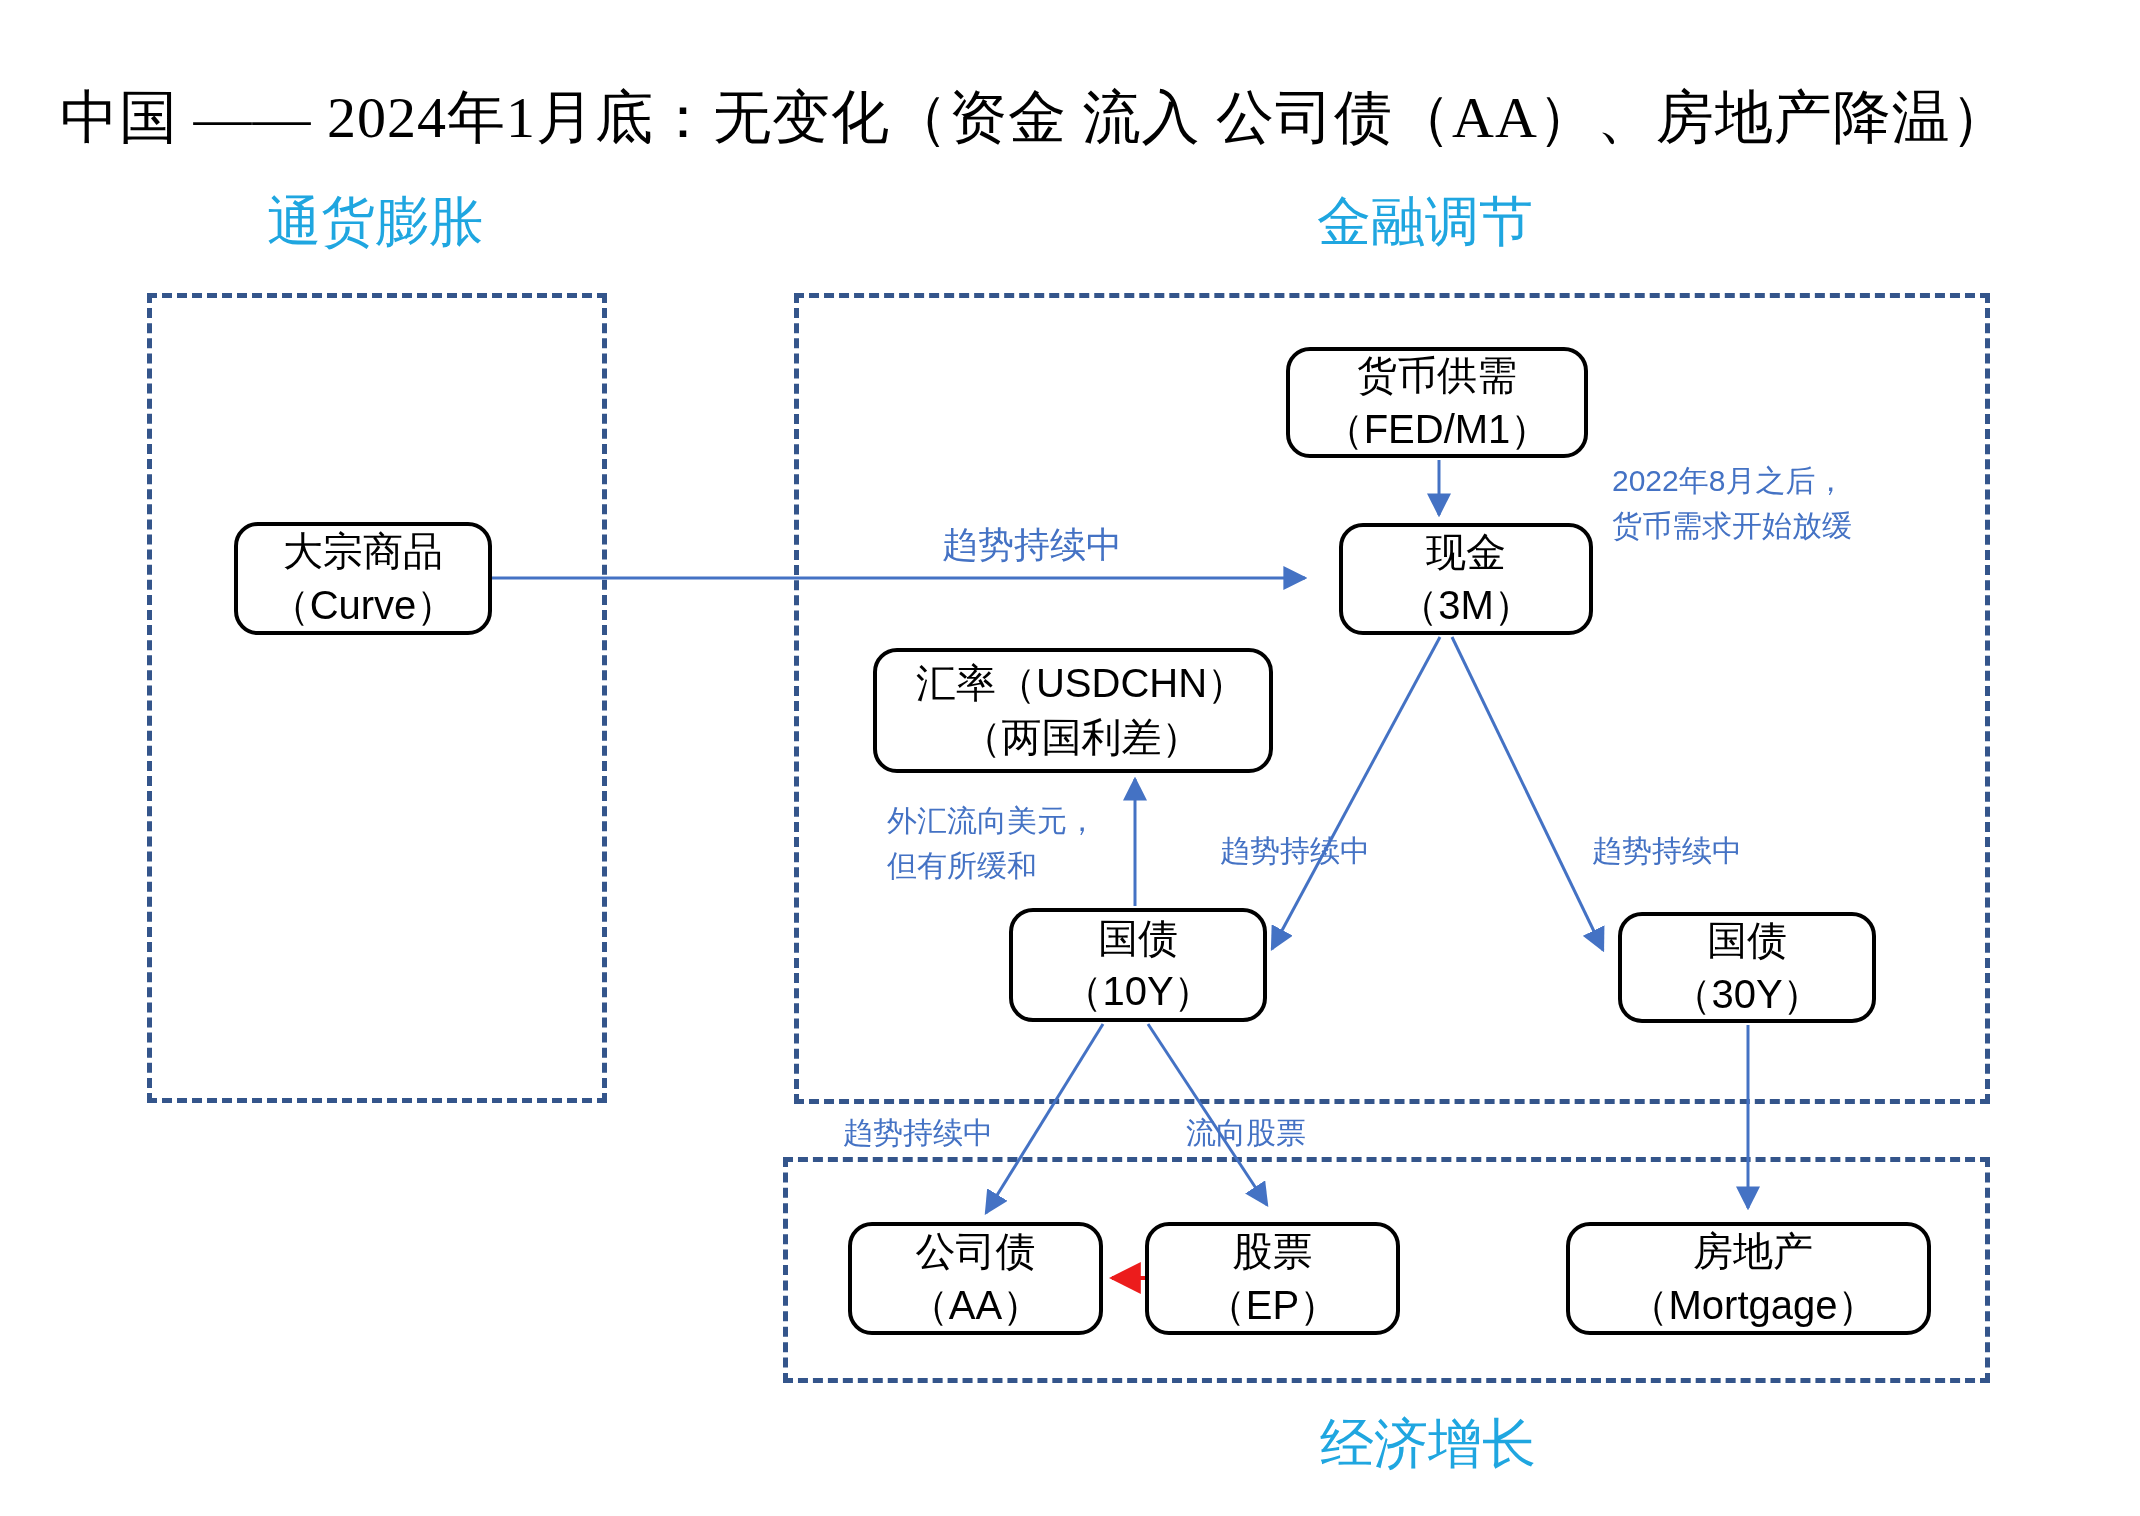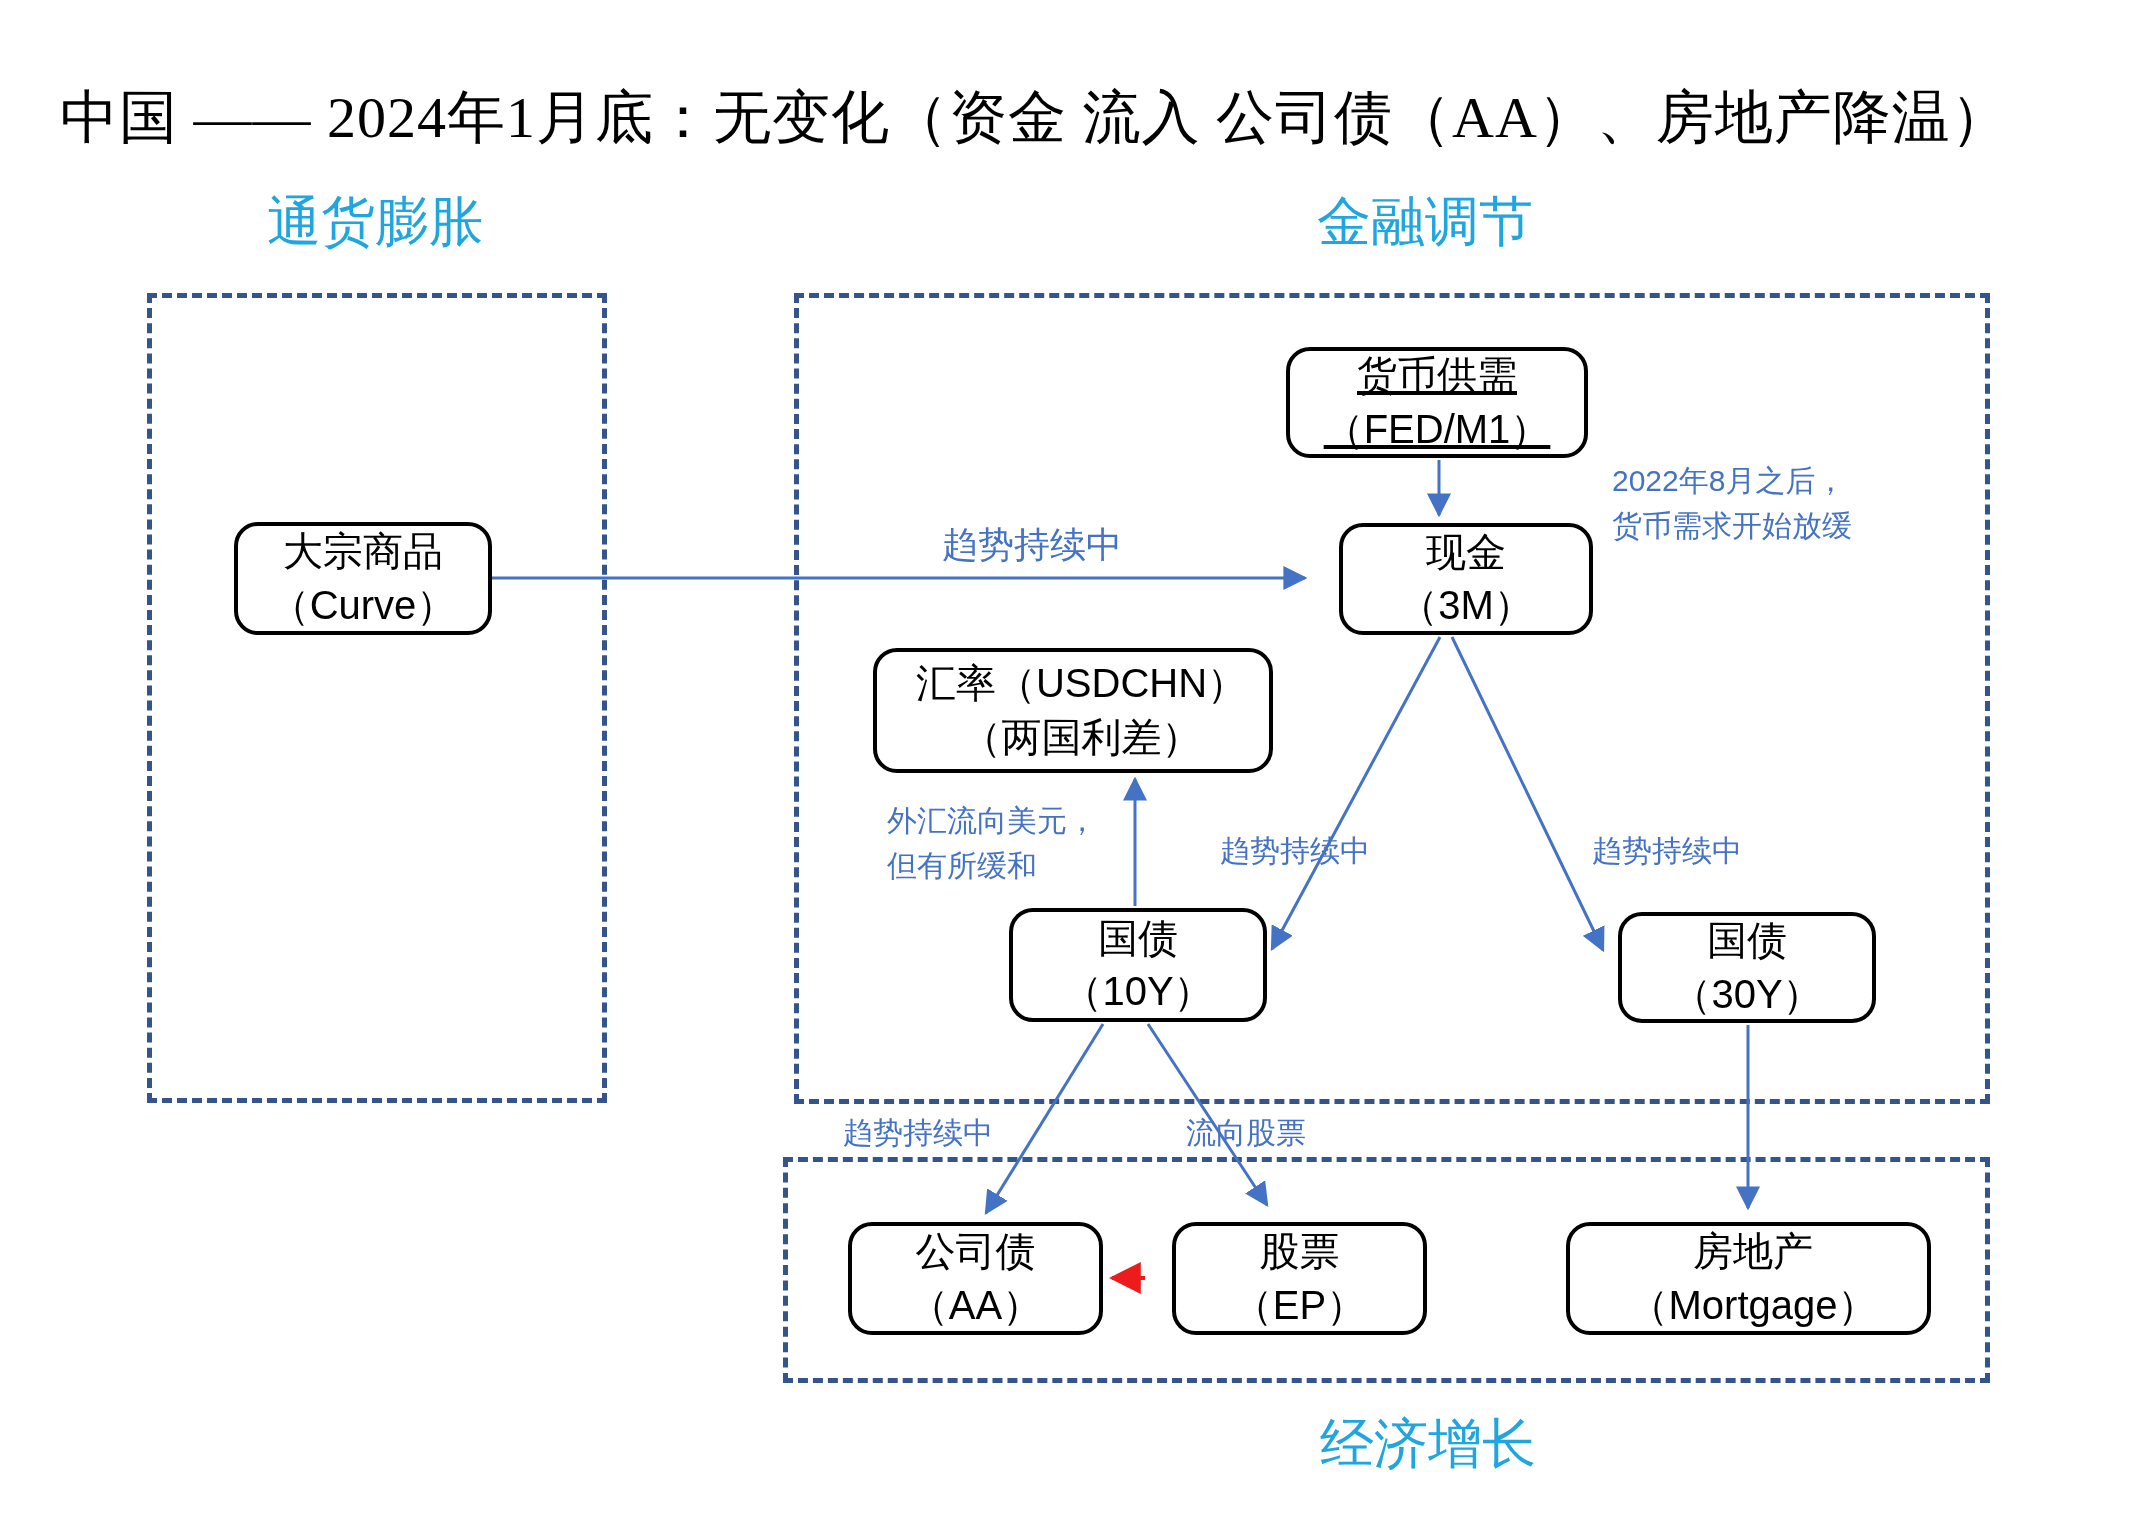--- a/index.html
+++ b/index.html
@@ -60,27 +60,27 @@
     flex-direction:column;
     align-items:center;
     justify-content:center;
     color:#000000;
     font-size:40px;
     line-height:1.33;
     white-space:nowrap;
     z-index:3;
   }
   .n-commodity{left:234px;top:522px;width:258px;height:113px;}
-  .n-money-supply{left:1286px;top:347px;width:302px;height:111px;text-decoration:underline;}
+  .n-money-supply{left:1286px;top:347px;width:302px;height:111px;}
   .n-cash{left:1314px;top:523px;width:254px;height:112px;margin-left:25px;}
   .n-fx{left:873px;top:648px;width:400px;height:125px;padding-left:17px;}
   .n-bond10y{left:1009px;top:908px;width:258px;height:114px;}
   .n-bond30y{left:1618px;top:912px;width:258px;height:111px;}
   .n-corp-bond{left:848px;top:1222px;width:255px;height:113px;}
-  .n-equity{left:1145px;top:1222px;width:255px;height:113px;margin-left:27px;}
+  .n-equity{left:1145px;top:1222px;width:255px;height:113px;}
   .n-property{left:1566px;top:1222px;width:365px;height:113px;padding-left:9px;}
   .note{
     position:absolute;
     color:var(--note-blue);
     font-size:30px;
     line-height:45px;
     white-space:nowrap;
     z-index:2;
   }
   .note-trend-cash{left:942px;top:522px;font-size:36px;}

